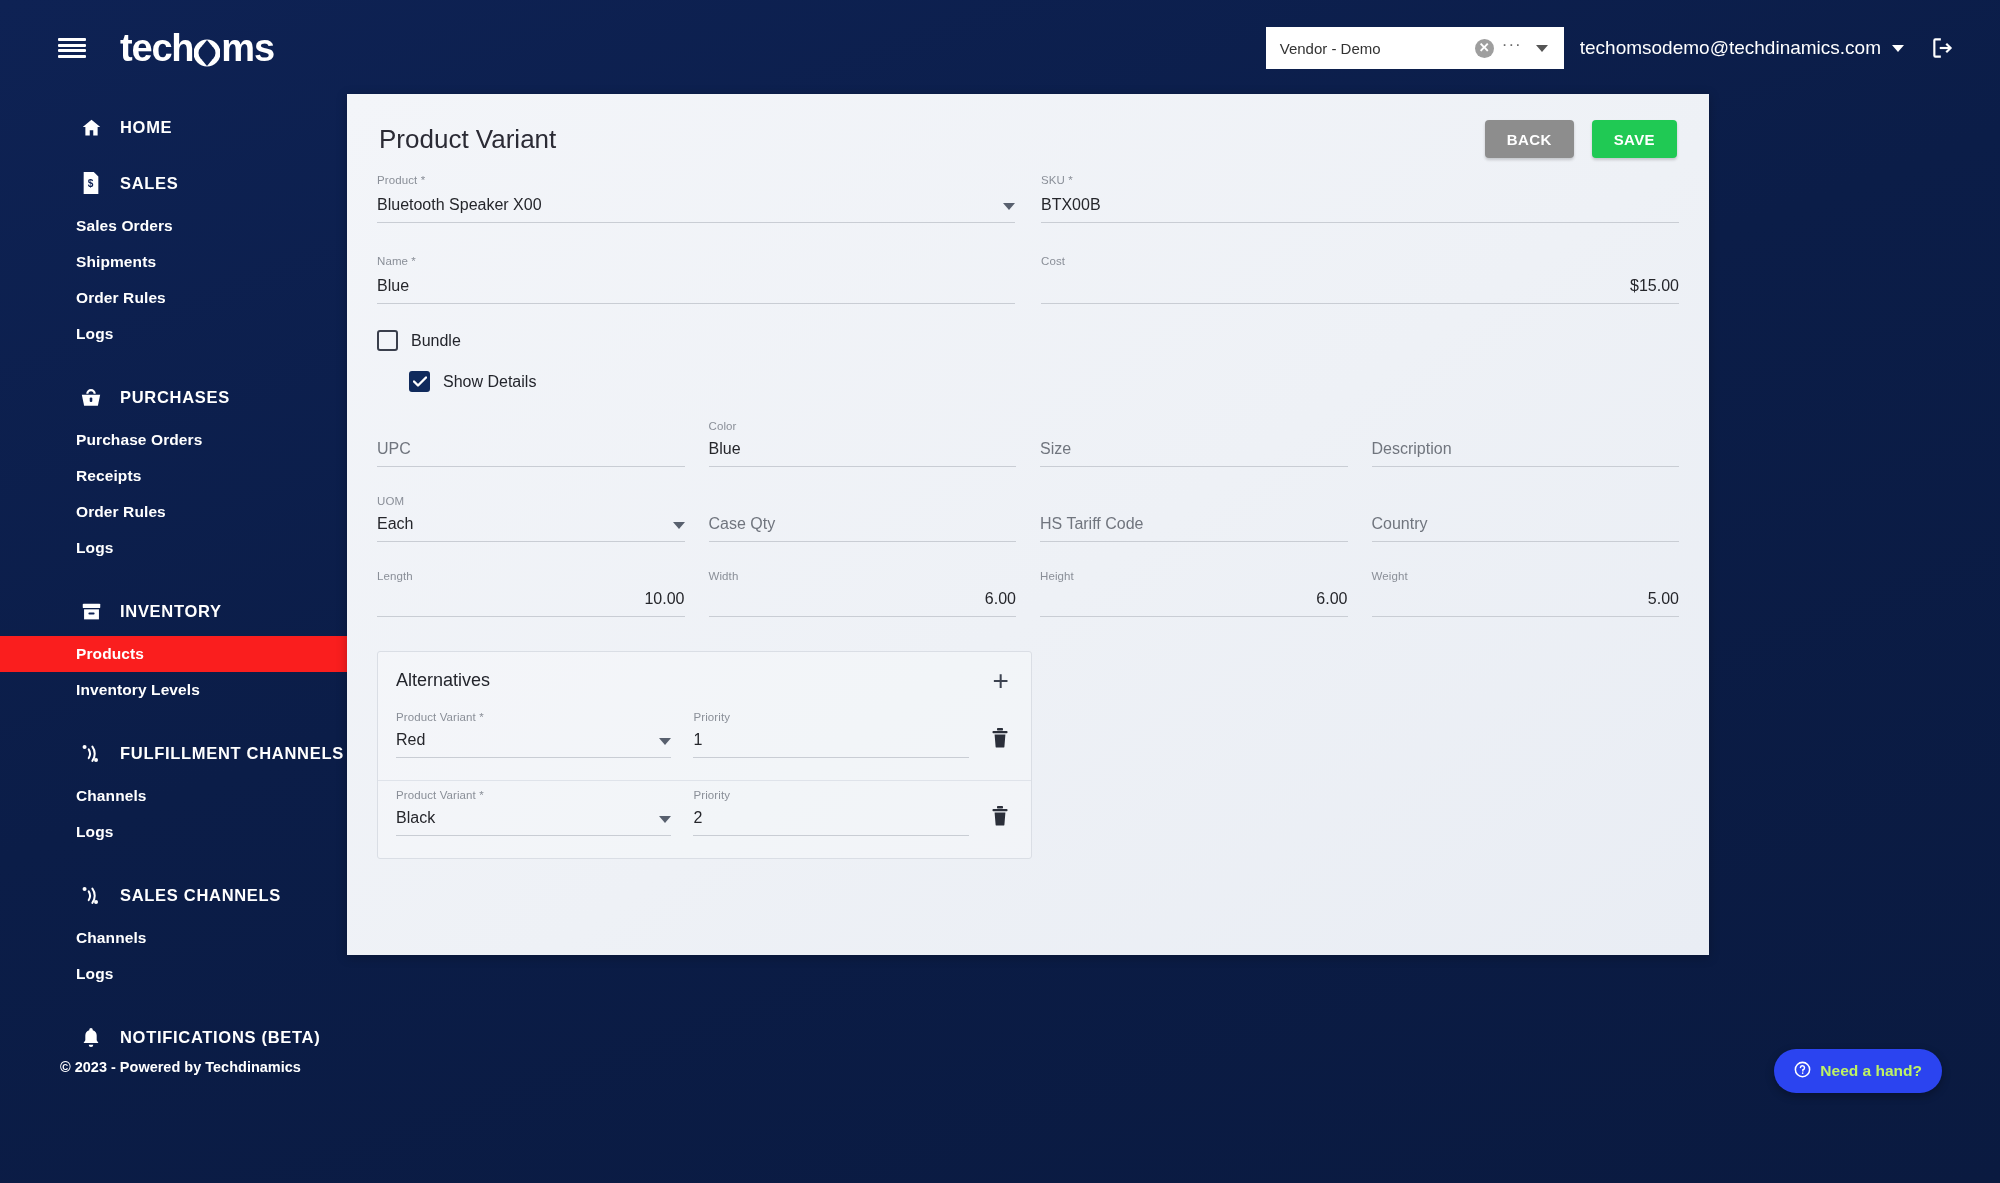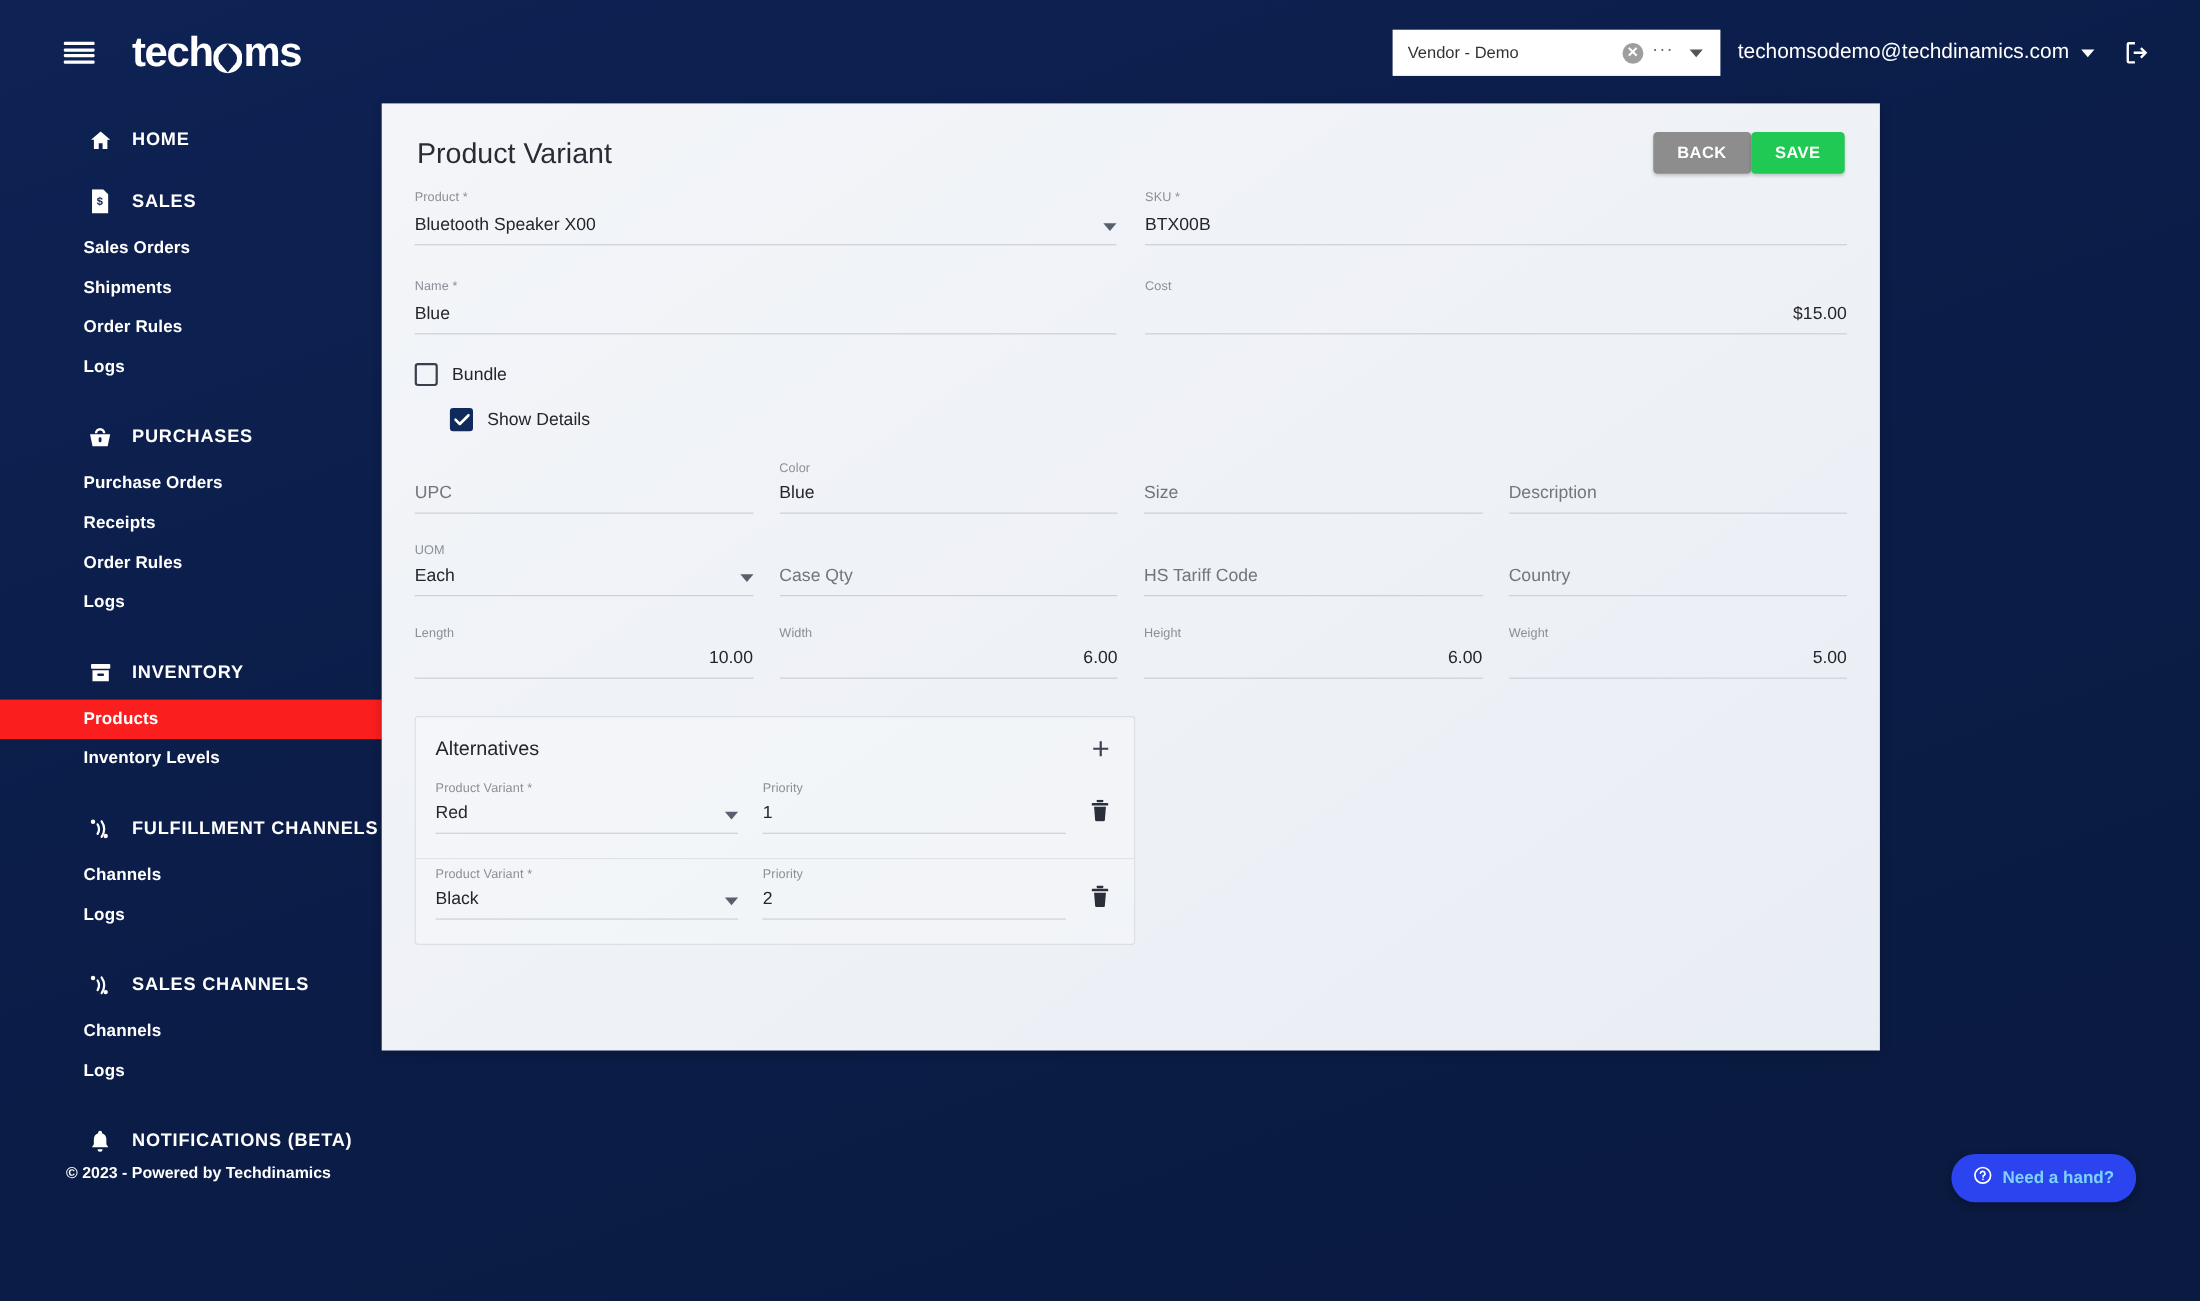--- a/index.html
+++ b/index.html
@@ -89,21 +89,21 @@
     position: absolute; left: 347px; top: 94px;
     width: 1362px; height: 861px;
     background: linear-gradient(145deg, #f3f5f9 0%, #eef1f6 55%, #e9edf4 100%);
     box-shadow: 0 2px 10px rgba(0,0,0,.25);
   }
   .card-header {
     display: flex; align-items: center; justify-content: space-between;
     padding: 26px 32px 0 32px;
   }
   .page-title { font-size: 26px; color: #2b2b35; font-weight: 400; }
-  .header-actions { display: flex; gap: 0; align-items: center; }
+  .header-actions { display: flex; gap: 18px; align-items: center; }
   .btn {
     border: none; color: #fff; font-size: 15px; font-weight: 700;
     letter-spacing: .4px; padding: 0 22px; height: 38px; border-radius: 4px;
     cursor: pointer; font-family: "Liberation Sans", sans-serif;
     box-shadow: 0 2px 3px rgba(0,0,0,.18);
   }
   .btn-back { background: #8d8d8d; }
   .btn-save { background: #20c954; }
 
   .form-body { padding: 14px 30px 0 30px; }
@@ -168,21 +168,21 @@
   .alt-row .col { flex: 1; }
   .trash { margin-bottom: 6px; cursor: pointer; flex: 0 0 18px; }
 
   
   #footer {
     position: absolute; left: 60px; bottom: 108px;
     color: #fff; font-size: 14.5px; font-weight: 700;
   }
   #need-hand {
     position: absolute; right: 58px; bottom: 90px;
-    background: #2b44f0; color: #7dd3fc; border-radius: 22px;
+    background: #2b44f0; color: #bef264; border-radius: 22px;
     height: 44px; padding: 0 20px; display: flex; align-items: center; gap: 9px;
     font-size: 15.5px; font-weight: 700; cursor: pointer; border: none;
     font-family: "Liberation Sans", sans-serif;
     box-shadow: 0 3px 9px rgba(0,0,0,.3);
   }
 </style>
 </head>
 <body>
 
 <div id="app">

